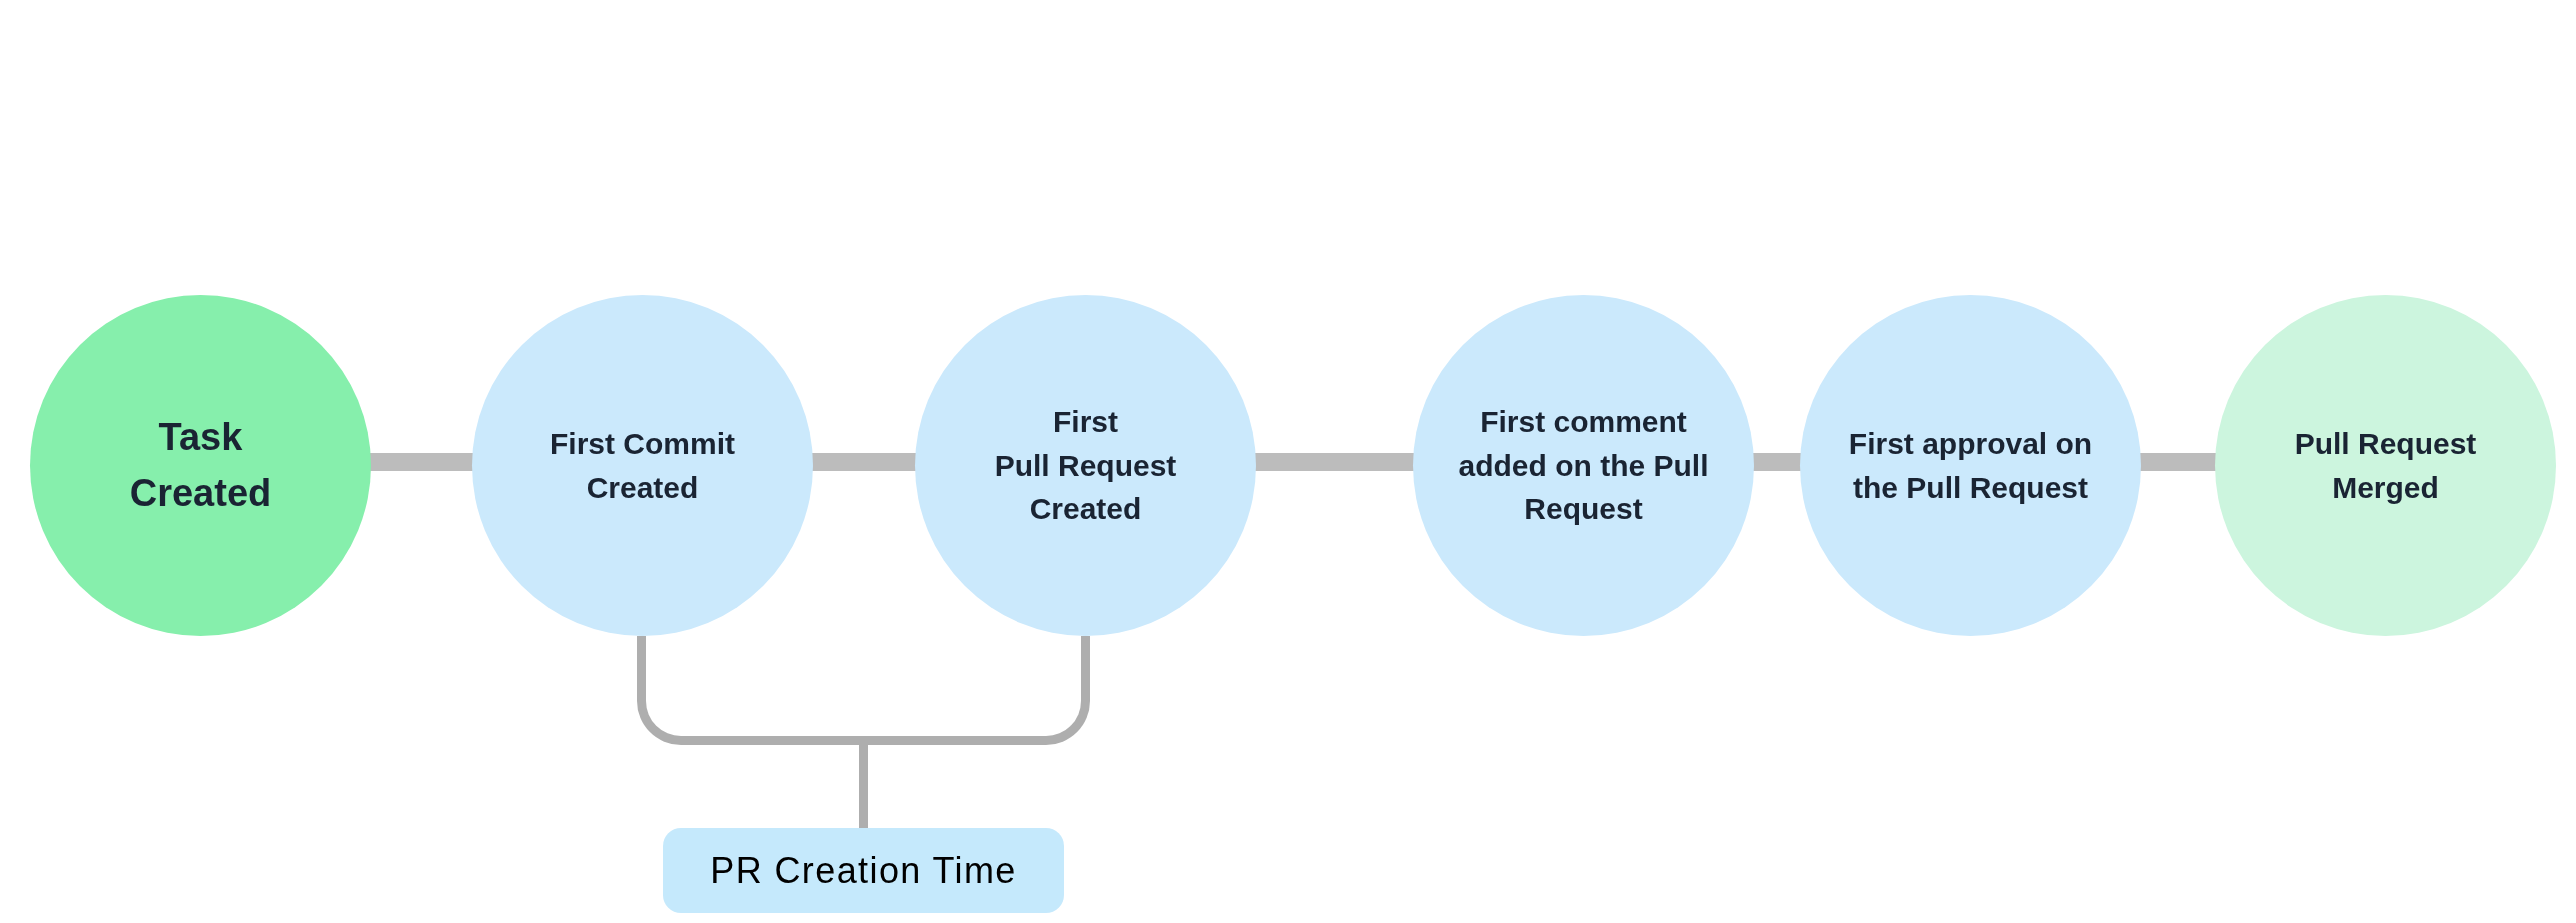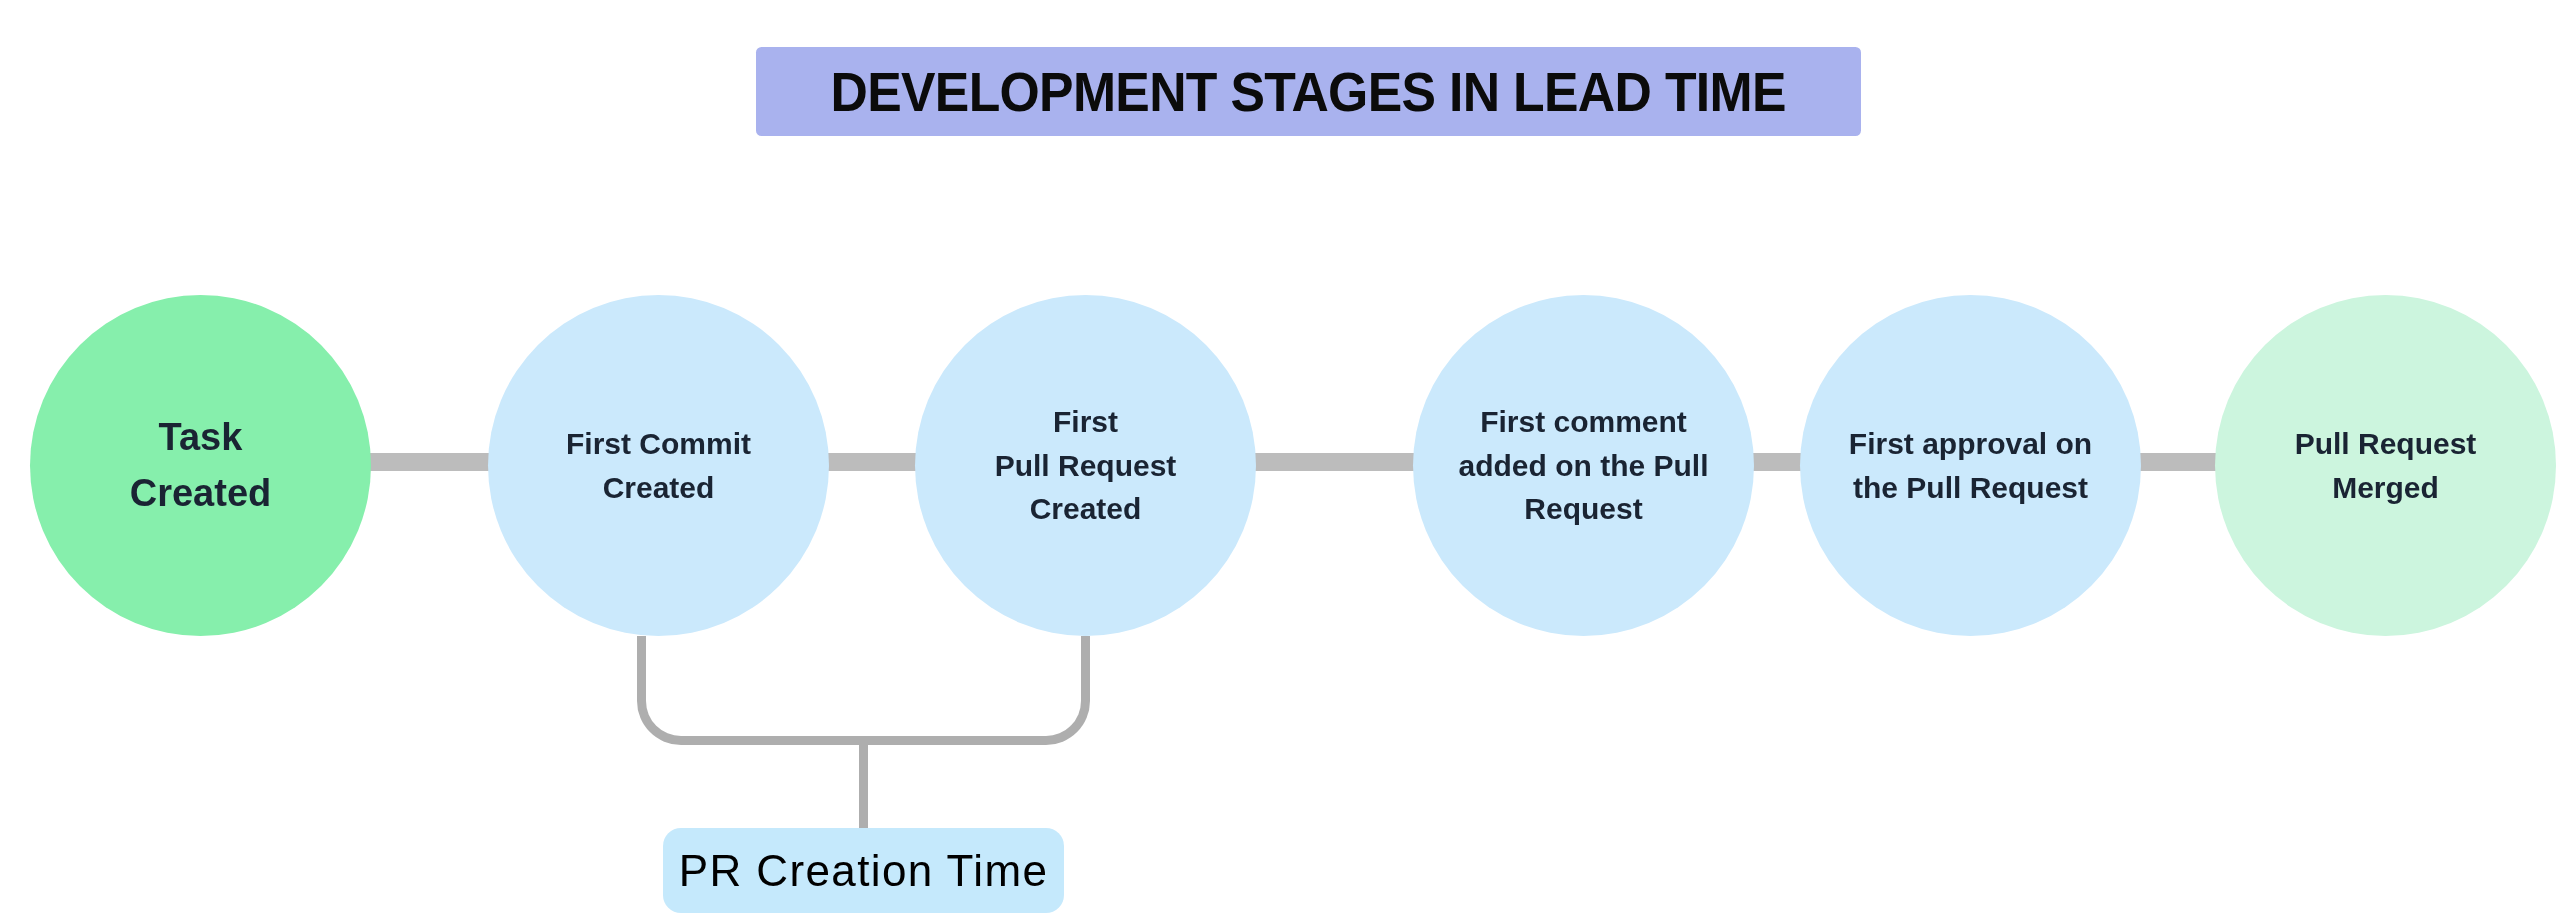--- a/index.html
+++ b/index.html
@@ -60,21 +60,21 @@
     text-align: center;
     z-index: 1;
     font-weight: bold;
     font-size: 30px;
     line-height: 1.45;
     color: #1a2433;
     white-space: pre-line;
   }
   .node--start { font-size: 38px; }
   .node-1 { left: 30px;   }
-  .node-2 { left: 488px;  }
+  .node-2 { left: 472px;  }
   .node-3 { left: 915px; }
   .node-4 { left: 1413px; }
   .node-5 { left: 1800px; }
   .node-6 { left: 2215px; }
 
   
   .bracket {
     position: absolute;
     left: 637px;
     top: 636px;
@@ -101,34 +101,31 @@
   .annotation-label {
     position: absolute;
     left: 663px;
     top: 828px;
     width: 401px;
     height: 85px;
     border-radius: 18px;
     display: flex;
     align-items: center;
     justify-content: center;
-    font-size: 44px;
+    font-size: 36px;
     letter-spacing: 1.4px;
     color: #000000;
     white-space: nowrap;
   }
 </style>
 </head>
 <body>
 
 <div class="canvas">
 
-  <div class="title-banner" style="background: rgb(169, 178, 238);">
-    <span class="title-text">DEVELOPMENT STAGES IN LEAD TIME</span>
-  </div>
 
   <div class="connector-line" style="background: rgb(188, 188, 188);"></div>
 
   <div class="node node--start node-1" style="background: #86efac;">Task
 Created</div>
 
   <div class="node node-2" style="background: rgb(203, 233, 252);">First Commit
 Created</div>
 
   <div class="node node-3" style="background: rgb(203, 233, 252);">First

